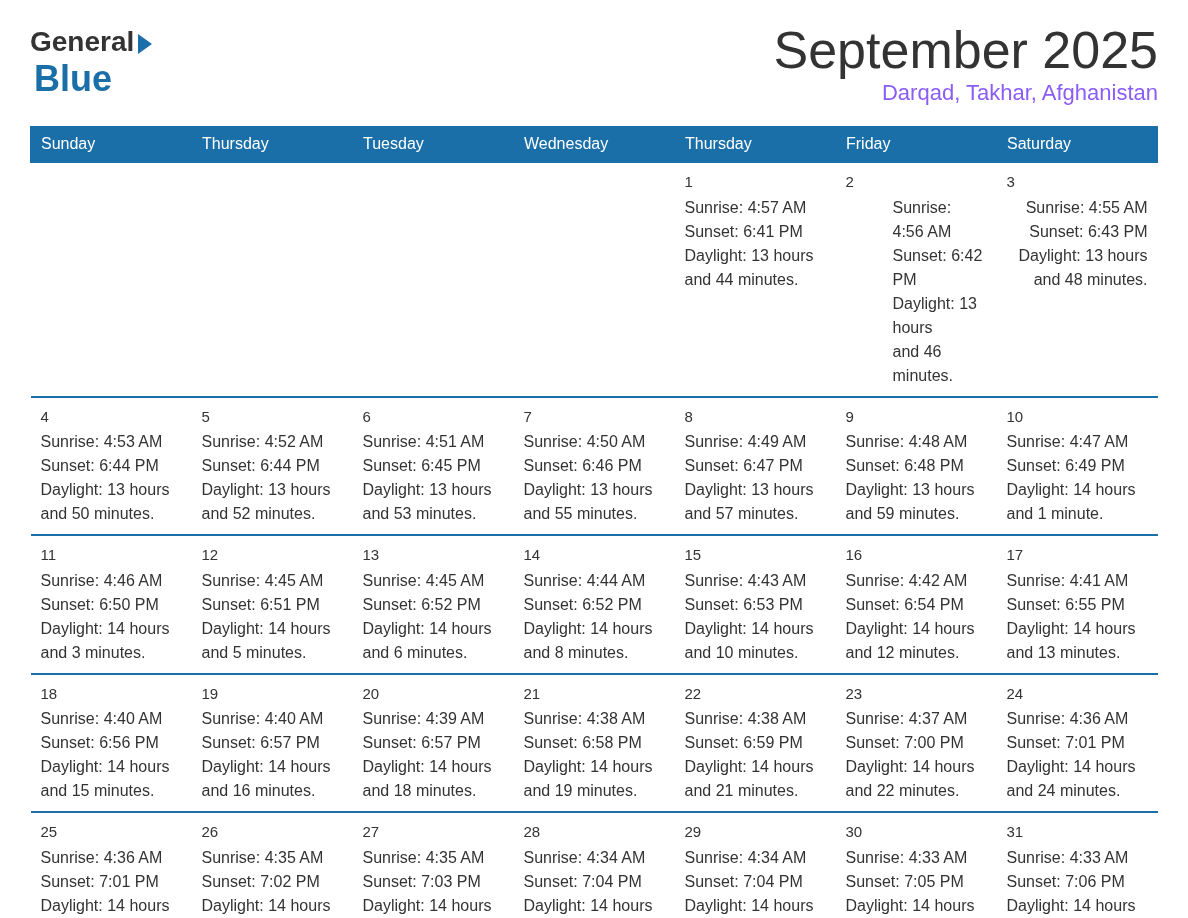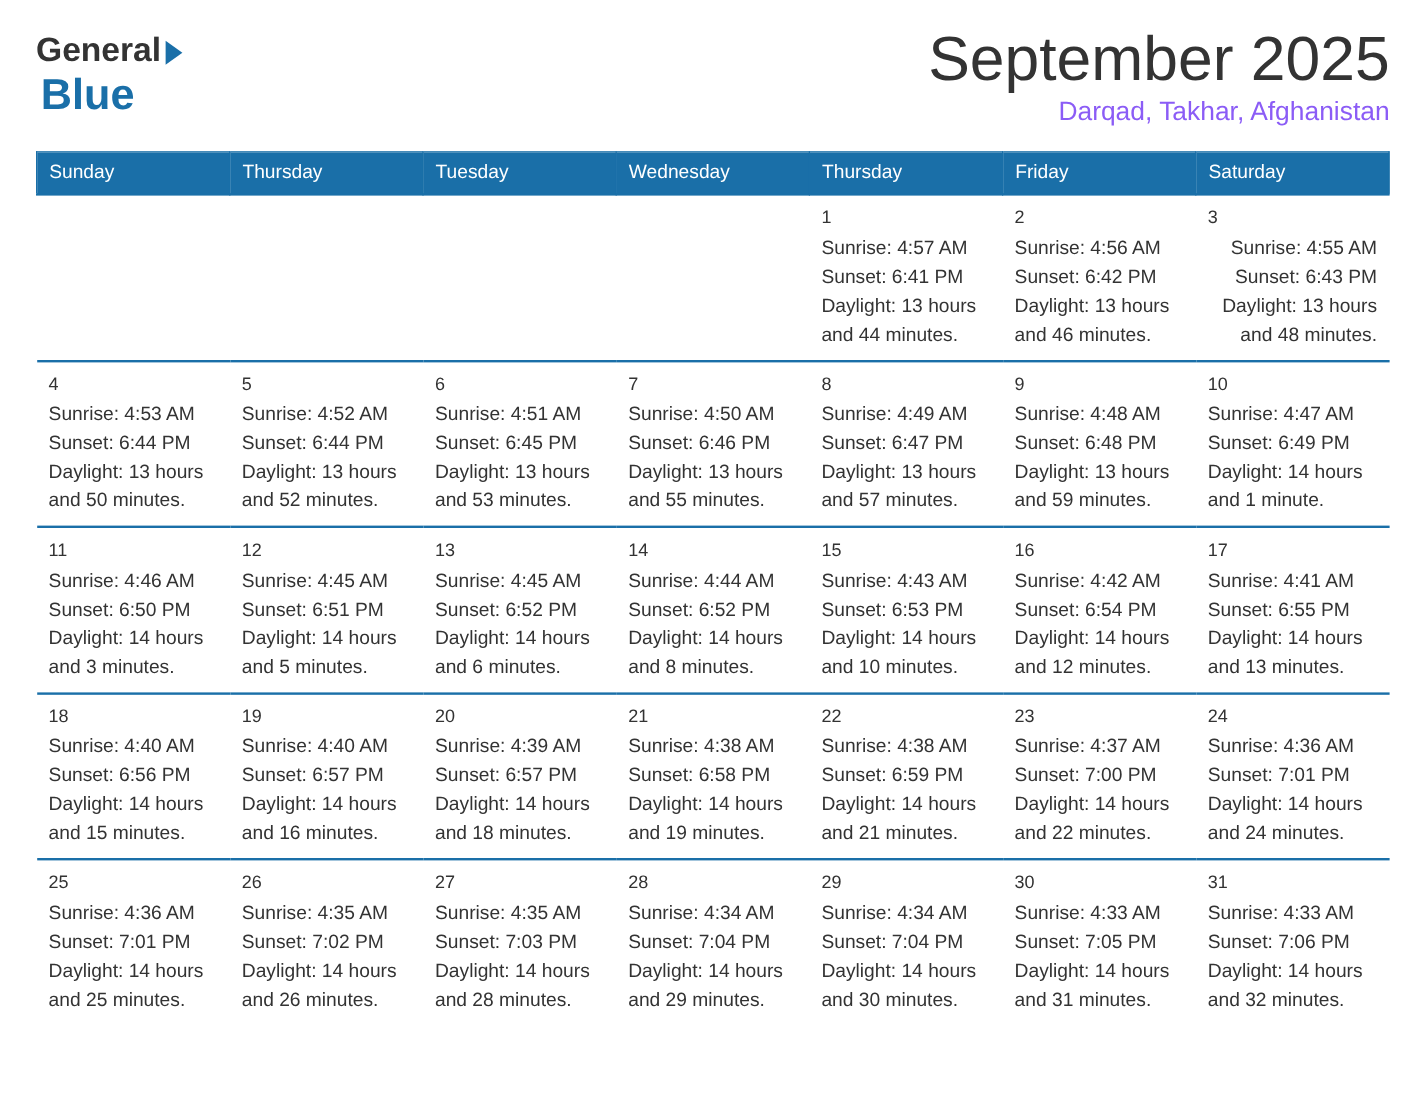--- a/index.html
+++ b/index.html
@@ -139,21 +139,21 @@
         <td></td>
         <td>
           <span class="day-number">1</span>
           <div class="day-info" style="white-space: pre-line;">Sunrise: 4:57 AM
 Sunset: 6:41 PM
 Daylight: 13 hours
 and 44 minutes.</div>
         </td>
         <td>
           <span class="day-number">2</span>
-          <div class="day-info" style="white-space: pre-line;">Sunrise: 4:56 AM
+          <div class="day-info" style="white-space: pre-line; margin-left: 47px;">Sunrise: 4:56 AM
 Sunset: 6:42 PM
 Daylight: 13 hours
 and 46 minutes.</div>
         </td>
         <td>
           <span class="day-number">3</span>
           <div class="day-info" style="white-space: pre-line; text-align: right;">Sunrise: 4:55 AM
 Sunset: 6:43 PM
 Daylight: 13 hours
 and 48 minutes.</div>

